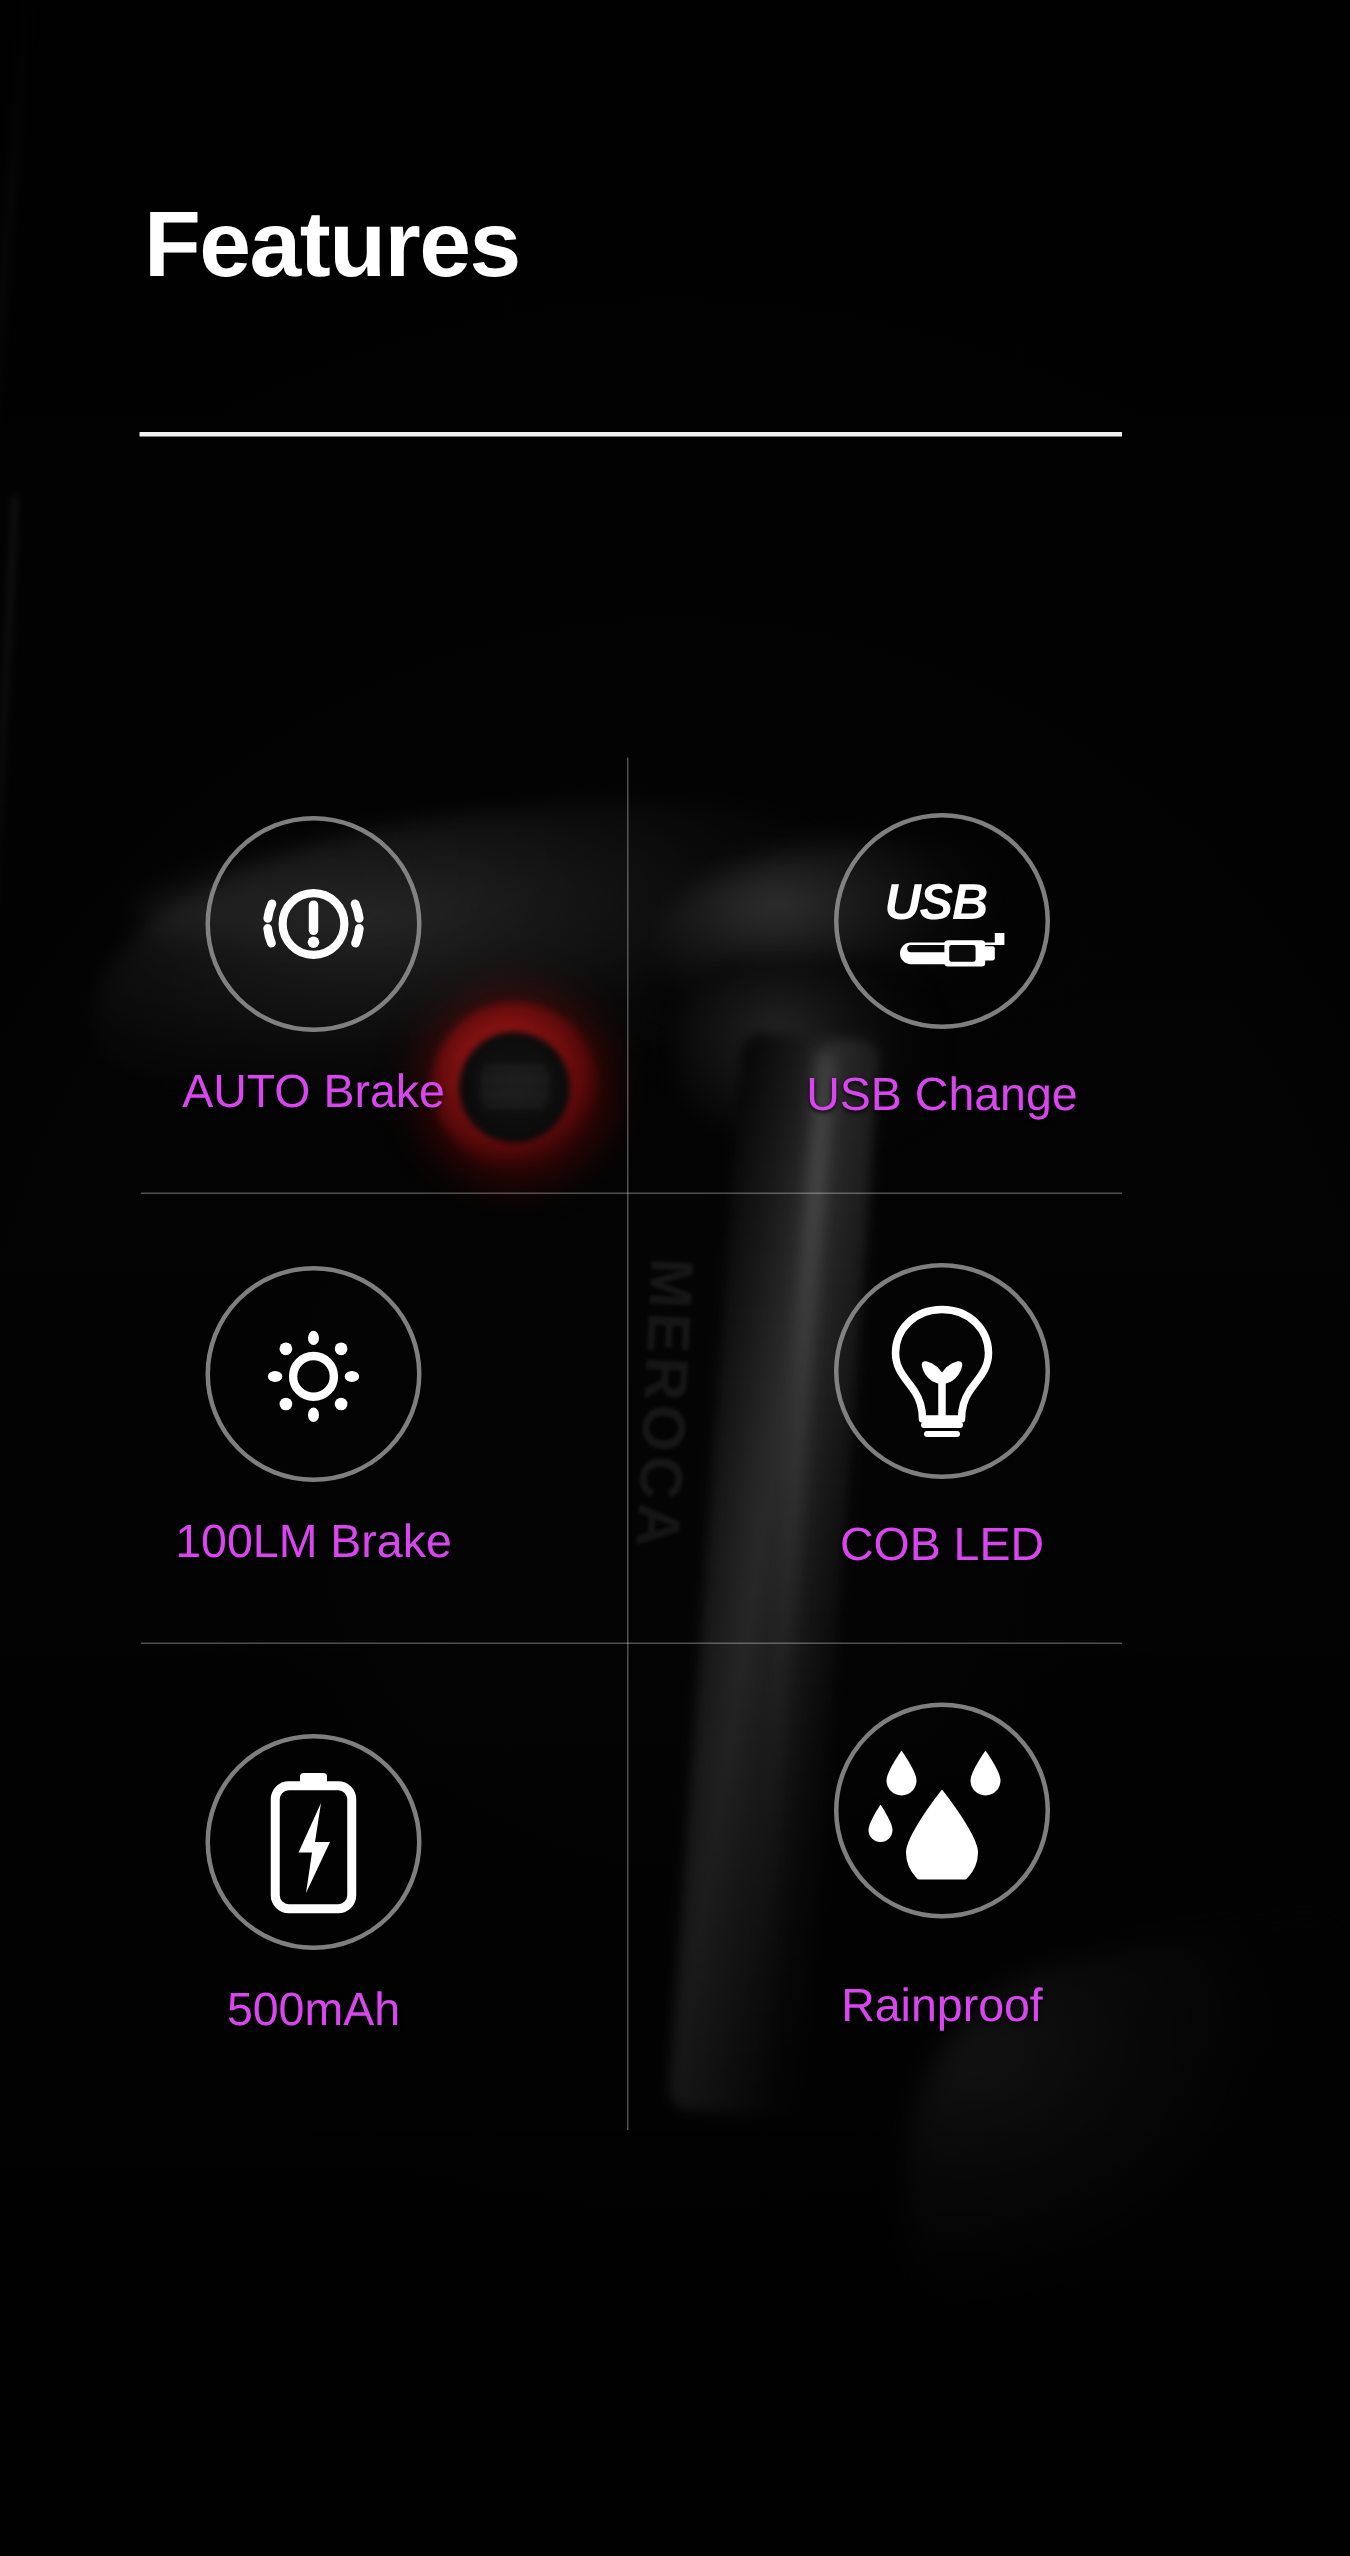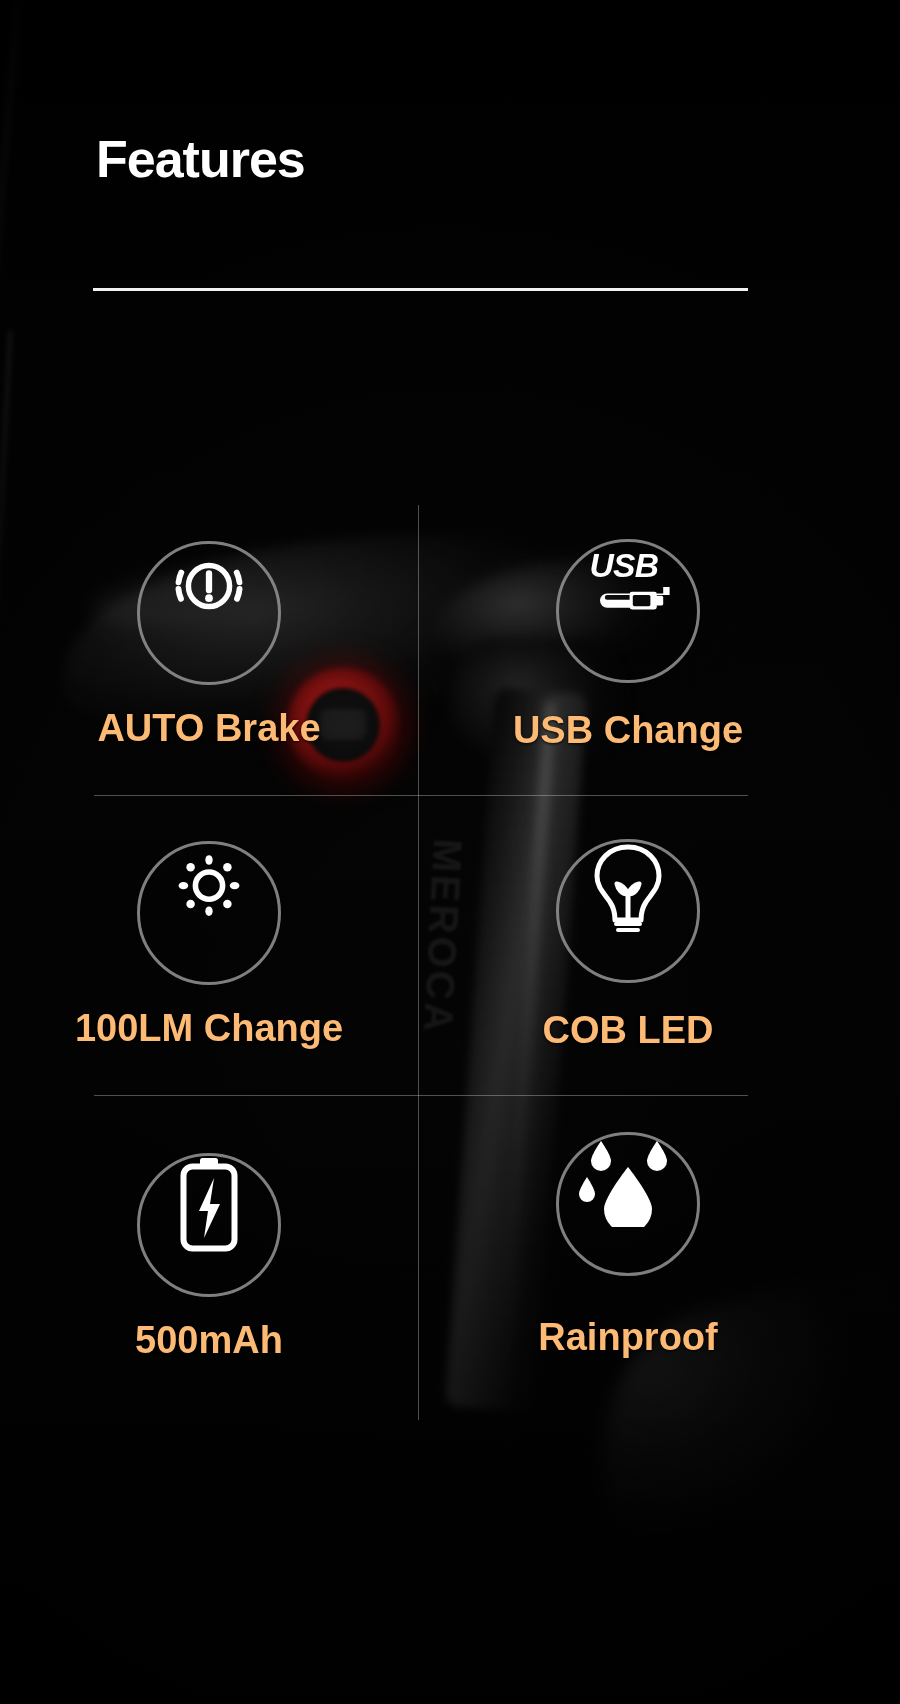--- a/index.html
+++ b/index.html
@@ -157,21 +157,21 @@
   .content {
     position: relative;
     z-index: 2;
     height: 100%;
   }
 
   .page-title {
     position: absolute;
     left: 96px;
     top: 133px;
-    font-size: 52px;
+    font-size: 62px;
     font-weight: bold;
     color: #ffffff;
     letter-spacing: -1px;
     line-height: 1;
   }
   .title-rule {
     position: absolute;
     left: 93px;
     top: 288px;
     width: 655px;
@@ -225,31 +225,31 @@
   .cell.c3 { left: 419px; top: 325px; }
   .cell.c4 { left: 0;     top: 625px; margin-top: 12px; }
   .cell.c5 { left: 419px; top: 625px; gap: 14px; }
 
   .icon-ring {
     width: 144px;
     height: 144px;
     border-radius: 50%;
     border: 3px solid rgba(145,145,145,.88);
     display: flex;
-    align-items: flex-start;
+    align-items: center;
     justify-content: center;
     box-sizing: border-box;
   }
   .icon-ring svg { display: block; }
 
   .feature-label {
     margin-top: 22px;
-    font-size: 38px;
-    font-weight: bold;
-    color: #fdba74;
+    font-size: 31px;
+    font-weight: normal;
+    color: #d946ef;
     white-space: nowrap;
     text-shadow: 0 1px 3px rgba(0,0,0,.9);
   }
   .cell.c1 .feature-label,
   .cell.c3 .feature-label,
   .cell.c5 .feature-label { margin-top: 26px; }
 </style>
 </head>
 <body>
 
@@ -326,21 +326,21 @@
                 <ellipse cx="18" cy="52" rx="6" ry="4.6"></ellipse>
                 <ellipse cx="82" cy="52" rx="6" ry="4.6"></ellipse>
                 <ellipse cx="27" cy="29" rx="5.3" ry="5.3"></ellipse>
                 <ellipse cx="73" cy="29" rx="5.3" ry="5.3"></ellipse>
                 <ellipse cx="27" cy="75" rx="5.3" ry="5.3"></ellipse>
                 <ellipse cx="73" cy="75" rx="5.3" ry="5.3"></ellipse>
               </g>
             </svg>
           </span>
         </div>
-        <div class="feature-label">100LM Change</div>
+        <div class="feature-label">100LM Brake</div>
       </div>
 
       <div class="cell c3">
         <div class="icon-ring">
           <span>
             <svg width="78" height="92" viewBox="0 0 78 92" aria-hidden="true">
               <g fill="none" stroke="#ffffff" stroke-width="5" stroke-linecap="round" stroke-linejoin="round">
                 <path d="M39 5 C20 5 8 19 8 34 C8 46 16 52 21 60 C25 66 26 72 26 78 L52 78 C52 72 53 66 57 60 C62 52 70 46 70 34 C70 19 58 5 39 5 Z"></path>
                 <path d="M39 78 L39 52"></path>
                 <path d="M39 52 C33 52 29 47 28 42 C33 43 36 46 39 52 Z"></path>

